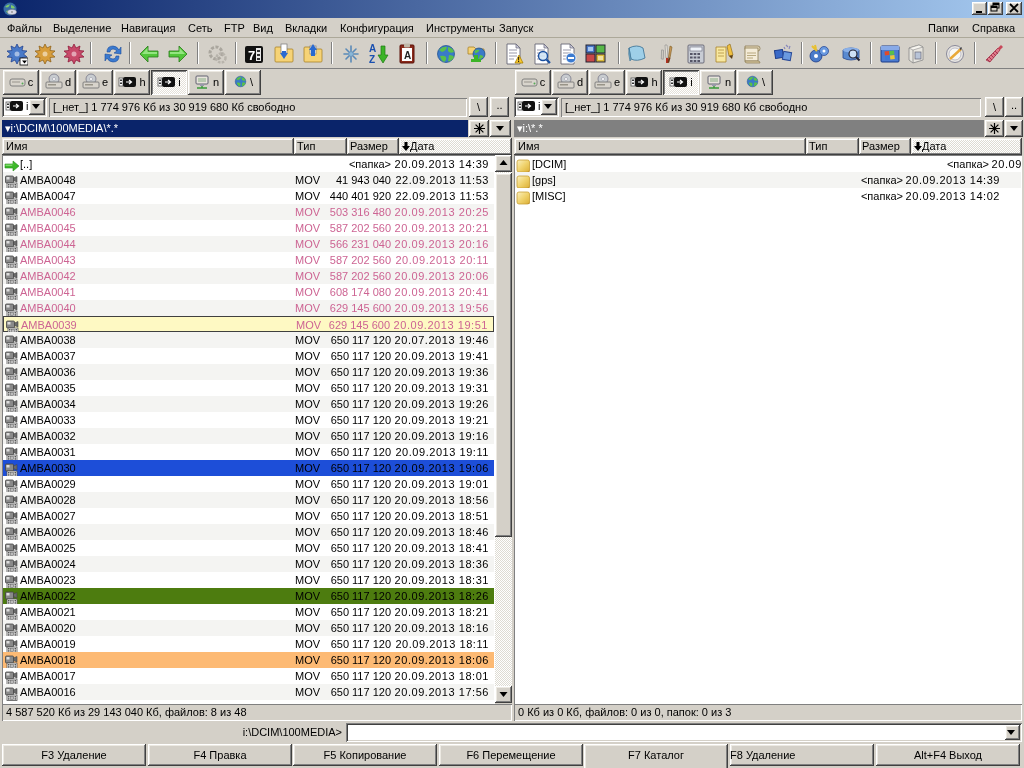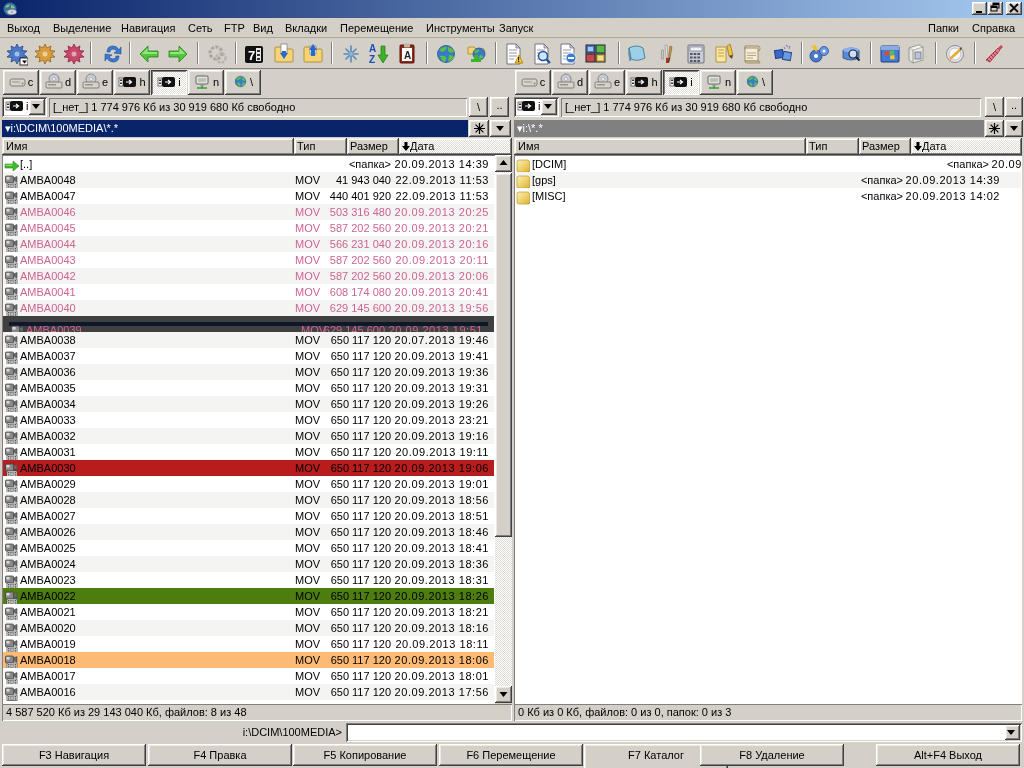--- a/index.html
+++ b/index.html
@@ -44,28 +44,28 @@
       </svg>
     </div>
 <div class="btn" style="left:1006px;top:2px;width:16px;height:13px">
       <svg width="14" height="11" style="position:absolute;left:1px;top:1px">
         <path d="M3 1 L7 5 L11 1 M3 9 L7 5 L11 9" stroke="#000" stroke-width="1.8" fill="none"></path>
       </svg>
     </div>
 </div>
 
 <div class="abs" style="left:0;top:18px;width:1024px;height:20px;border-bottom:1px solid #aca899">
-<span class="mi" style="left:7px">Выход</span>
+<span class="mi" style="left:7px">Файлы</span>
 <span class="mi" style="left:53px">Выделение</span>
 <span class="mi" style="left:121px">Навигация</span>
 <span class="mi" style="left:188px">Сеть</span>
 <span class="mi" style="left:224px">FTP</span>
 <span class="mi" style="left:253px">Вид</span>
 <span class="mi" style="left:285px">Вкладки</span>
-<span class="mi" style="left:340px">Перемещение</span>
+<span class="mi" style="left:340px">Конфигурация</span>
 <span class="mi" style="left:426px">Инструменты</span>
 <span class="mi" style="left:499px">Запуск</span>
 <span class="mi" style="left:928px">Папки</span>
 <span class="mi" style="left:972px">Справка</span>
 </div>
 
 <div class="abs" id="toolbar" style="left:0;top:39px;width:1024px;height:30px;border-bottom:1px solid #808080">
 <svg class="ti" style="left:6px;top:3px" width="22" height="24" viewBox="0 0 22 24">
       <path d="M11 2 L13 6 L17 4 L16 8.5 L21 9 L17.5 12 L21 15 L16 15.5 L17 20 L13 18 L11 22 L9 18 L5 20 L6 15.5 L1 15 L4.5 12 L1 9 L6 8.5 L5 4 L9 6 Z" fill="#4a7ac8" stroke="#1a3a8a" stroke-width="0.7"></path>
       <circle cx="11" cy="12" r="4.5" fill="#4a7ac8"></circle>
@@ -592,21 +592,21 @@
           <rect x="10.5" y="9" width="1.5" height="1.5" fill="#555"></rect>
           <rect x="10.5" y="11.2" width="1.5" height="1.5" fill="#555"></rect>
           <rect x="6.5" y="9.5" width="3" height="3" fill="#bbb" stroke="#666" stroke-width="0.6"></rect>
           <path d="M9.5 3 L13 1.5 L13 7 L9.5 5.5 Z" fill="#6a6a6a" stroke="#444" stroke-width="0.6"></path>
         </svg></span>
       <span class="rn" style="left:17px">AMBA0040</span>
       <span class="rn" style="left:292px">MOV</span>
       <span class="rr" style="right:103px">629 145 600</span>
       <span class="rr dt" style="right:5px">20.09.2013 19:56</span>
     </div>
-<div class="row" style="top:160px;background:#0f172a;border:6px solid #404040;width:491px;color:#cd6493">
+<div class="row" style="top:160px;background:#fef9c3;border:1px solid #404040;width:491px;color:#cd6493">
       <span class="ric" style="left:1px"><svg class="fic" width="14" height="14" viewBox="0 0 14 14">
           <rect x="1.5" y="1" width="8" height="7" rx="1" fill="#8a8a8a" stroke="#444" stroke-width="0.8"></rect>
           <rect x="2.5" y="2" width="3" height="2.5" fill="#ddd"></rect>
           <rect x="3" y="8" width="10" height="5.5" fill="#f2f2f2" stroke="#555" stroke-width="0.8"></rect>
           <rect x="4" y="9" width="1.5" height="1.5" fill="#555"></rect>
           <rect x="4" y="11.2" width="1.5" height="1.5" fill="#555"></rect>
           <rect x="10.5" y="9" width="1.5" height="1.5" fill="#555"></rect>
           <rect x="10.5" y="11.2" width="1.5" height="1.5" fill="#555"></rect>
           <rect x="6.5" y="9.5" width="3" height="3" fill="#bbb" stroke="#666" stroke-width="0.6"></rect>
           <path d="M9.5 3 L13 1.5 L13 7 L9.5 5.5 Z" fill="#6a6a6a" stroke="#444" stroke-width="0.6"></path>
@@ -709,21 +709,21 @@
           <rect x="4" y="9" width="1.5" height="1.5" fill="#555"></rect>
           <rect x="4" y="11.2" width="1.5" height="1.5" fill="#555"></rect>
           <rect x="10.5" y="9" width="1.5" height="1.5" fill="#555"></rect>
           <rect x="10.5" y="11.2" width="1.5" height="1.5" fill="#555"></rect>
           <rect x="6.5" y="9.5" width="3" height="3" fill="#bbb" stroke="#666" stroke-width="0.6"></rect>
           <path d="M9.5 3 L13 1.5 L13 7 L9.5 5.5 Z" fill="#6a6a6a" stroke="#444" stroke-width="0.6"></path>
         </svg></span>
       <span class="rn" style="left:17px">AMBA0033</span>
       <span class="rn" style="left:292px">MOV</span>
       <span class="rr" style="right:103px">650 117 120</span>
-      <span class="rr dt" style="right:5px">20.09.2013 23:21</span>
+      <span class="rr dt" style="right:5px">20.09.2013 19:21</span>
     </div>
 <div class="row" style="top:272px;background:#f4f4f2;width:491px;color:#000">
       <span class="ric" style="left:1px"><svg class="fic" width="14" height="14" viewBox="0 0 14 14">
           <rect x="1.5" y="1" width="8" height="7" rx="1" fill="#8a8a8a" stroke="#444" stroke-width="0.8"></rect>
           <rect x="2.5" y="2" width="3" height="2.5" fill="#ddd"></rect>
           <rect x="3" y="8" width="10" height="5.5" fill="#f2f2f2" stroke="#555" stroke-width="0.8"></rect>
           <rect x="4" y="9" width="1.5" height="1.5" fill="#555"></rect>
           <rect x="4" y="11.2" width="1.5" height="1.5" fill="#555"></rect>
           <rect x="10.5" y="9" width="1.5" height="1.5" fill="#555"></rect>
           <rect x="10.5" y="11.2" width="1.5" height="1.5" fill="#555"></rect>
@@ -745,21 +745,21 @@
           <rect x="10.5" y="9" width="1.5" height="1.5" fill="#555"></rect>
           <rect x="10.5" y="11.2" width="1.5" height="1.5" fill="#555"></rect>
           <rect x="6.5" y="9.5" width="3" height="3" fill="#bbb" stroke="#666" stroke-width="0.6"></rect>
           <path d="M9.5 3 L13 1.5 L13 7 L9.5 5.5 Z" fill="#6a6a6a" stroke="#444" stroke-width="0.6"></path>
         </svg></span>
       <span class="rn" style="left:17px">AMBA0031</span>
       <span class="rn" style="left:292px">MOV</span>
       <span class="rr" style="right:103px">650 117 120</span>
       <span class="rr dt" style="right:5px">20.09.2013 19:11</span>
     </div>
-<div class="row" style="top:304px;background:#b91c1c;width:491px;color:#000">
+<div class="row" style="top:304px;background:#1d4ed8;width:491px;color:#000">
       <span class="ric" style="left:1px"><svg class="fic" width="14" height="14" viewBox="0 0 14 14">
           <rect x="1.5" y="1" width="8" height="7" rx="1" fill="#8a8a8a" stroke="#444" stroke-width="0.8"></rect>
           <rect x="2.5" y="2" width="3" height="2.5" fill="#ddd"></rect>
           <rect x="3" y="8" width="10" height="5.5" fill="#f2f2f2" stroke="#555" stroke-width="0.8"></rect>
           <rect x="4" y="9" width="1.5" height="1.5" fill="#555"></rect>
           <rect x="4" y="11.2" width="1.5" height="1.5" fill="#555"></rect>
           <rect x="10.5" y="9" width="1.5" height="1.5" fill="#555"></rect>
           <rect x="10.5" y="11.2" width="1.5" height="1.5" fill="#555"></rect>
           <rect x="6.5" y="9.5" width="3" height="3" fill="#bbb" stroke="#666" stroke-width="0.6"></rect>
           <path d="M9.5 3 L13 1.5 L13 7 L9.5 5.5 Z" fill="#6a6a6a" stroke="#444" stroke-width="0.6"></path>
@@ -1078,19 +1078,19 @@
 <div class="abs" style="left:0;top:721px;width:1024px;height:23px">
 <span class="abs" style="right:682px;top:5px">i:\DCIM\100MEDIA&gt;</span>
 <div class="sunken abs" style="left:346px;top:2px;width:676px;height:19px;background:#fff"></div>
 <div class="btn" style="left:1005px;top:4px;width:15px;height:15px">
       <svg width="9" height="6" style="position:absolute;left:2px;top:5px">
         <path d="M0 0 L8 0 L4 5 Z" fill="#000"></path>
       </svg>
     </div>
 </div>
 
-<div class="btn" style="left:2px;top:744px;width:144px;height:22px;text-align:center;line-height:22px">F3 Навигация</div>
+<div class="btn" style="left:2px;top:744px;width:144px;height:22px;text-align:center;line-height:22px">F3 Удаление</div>
 <div class="btn" style="left:148px;top:744px;width:144px;height:22px;text-align:center;line-height:22px">F4 Правка</div>
 <div class="btn" style="left:293px;top:744px;width:144px;height:22px;text-align:center;line-height:22px">F5 Копирование</div>
 <div class="btn" style="left:439px;top:744px;width:144px;height:22px;text-align:center;line-height:22px">F6 Перемещение</div>
 <div class="btn" style="left:584px;top:744px;width:144px;height:31px;text-align:center;line-height:22px">F7 Каталог</div>
-<div class="btn" style="left:700px;top:744px;width:144px;height:22px;text-align:center;line-height:22px">F8 Удаление</div>
+<div class="btn" style="left:730px;top:744px;width:144px;height:22px;line-height:22px">F8 Удаление</div>
 <div class="btn" style="left:876px;top:744px;width:144px;height:22px;text-align:center;line-height:22px">Alt+F4 Выход</div>
 
 </body></html>

